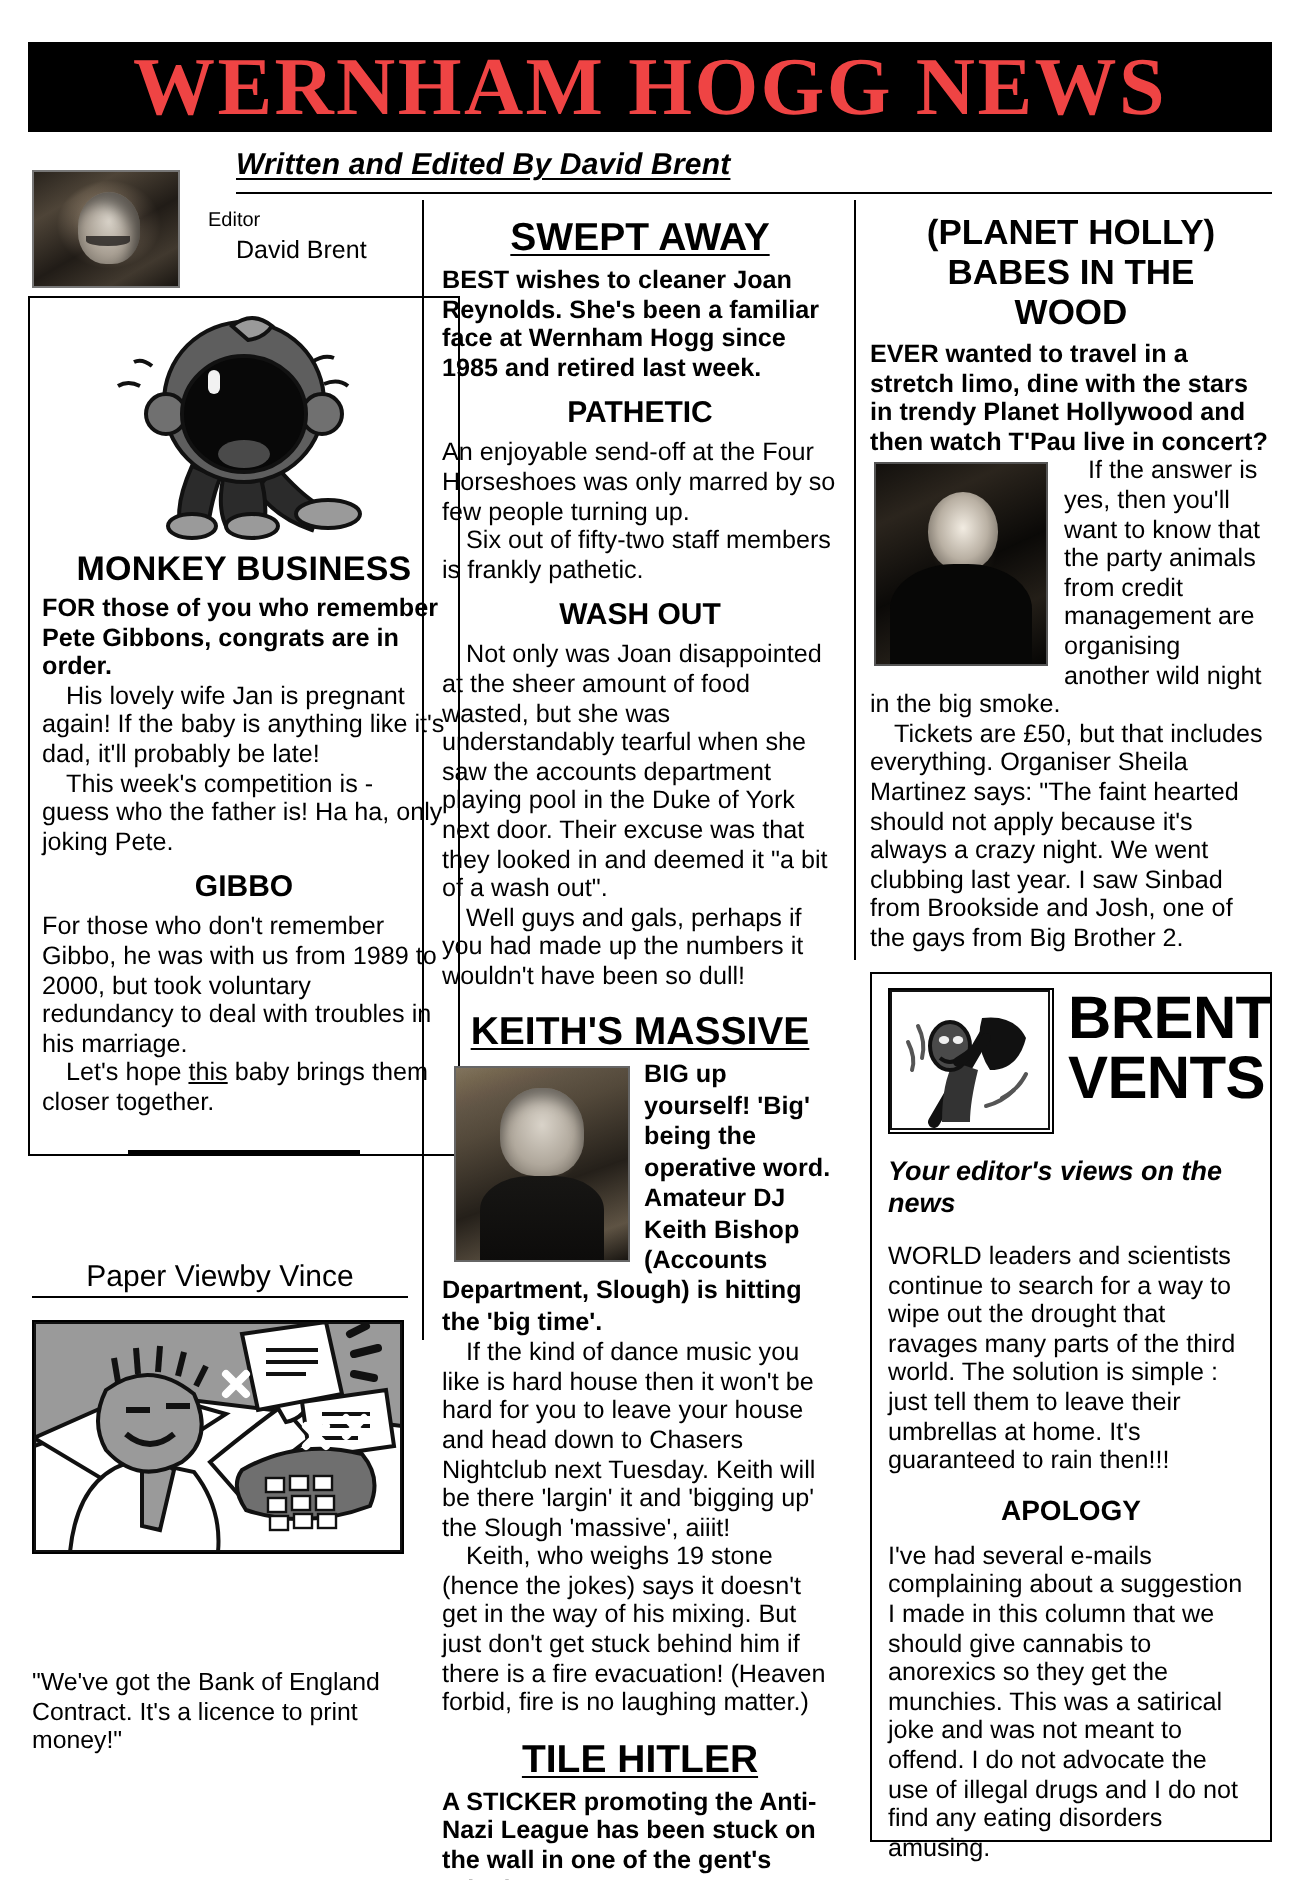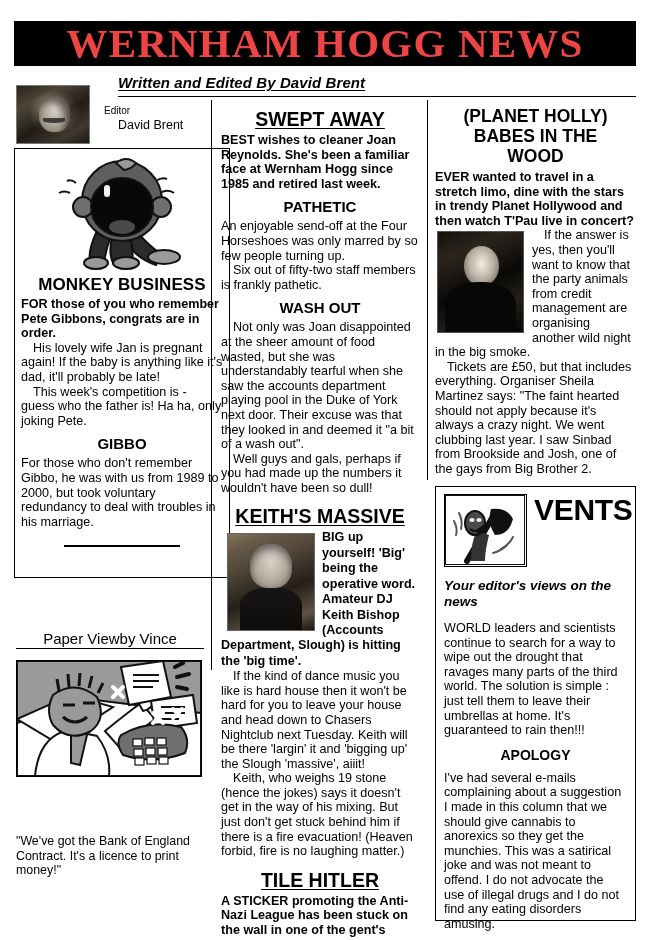--- a/index.html
+++ b/index.html
@@ -237,20 +237,21 @@
       </svg>
     </div>
 
     <h2 class="head-center">MONKEY BUSINESS</h2>
     <p class="body-b">FOR those of you who remember Pete Gibbons, congrats are in order.</p>
     <p class="body-n indent">His lovely wife Jan is pregnant again! If the baby is anything like it's dad, it'll probably be late!</p>
     <p class="body-n indent">This week's competition is - guess who the father is! Ha ha, only joking Pete.</p>
 
     <h2 class="head-small">GIBBO</h2>
     <p class="body-n">For those who don't remember Gibbo, he was with us from 1989 to 2000, but took voluntary redundancy to deal with troubles in his marriage.</p>
+    <p class="body-n indent"><span>Let's hope </span><span class="u">this</span><span> baby brings them closer together.</span></p>
 
     <div class="endrule"></div>
   </div>
 
   <div class="paperview-head">
     <span>Paper View</span>
     <span>by Vince</span>
   </div>
 
   <div class="cartoon-frame">
@@ -391,20 +392,21 @@
             <ellipse cx="27" cy="25" rx="2.6" ry="2"></ellipse>
             <ellipse cx="34" cy="25" rx="2.6" ry="2"></ellipse>
           </g>
           <path d="M25 34 q5 4 10 0" stroke="#111" stroke-width="2" fill="none"></path>
 
           <path d="M34 36 q10 -6 14 -12" stroke="#111" stroke-width="5" fill="none" stroke-linecap="round"></path>
           <rect x="0" y="0" width="80" height="70" fill="none" stroke="#111" stroke-width="2"></rect>
         </svg>
       </div>
       <div class="vents-title">
+        <div>BRENT</div>
         <div>VENTS</div>
       </div>
     </div>
 
     <p class="vents-sub">Your editor's views on the news</p>
     <p class="vents-body">WORLD leaders and scientists continue to search for a way to wipe out the drought that ravages many parts of the third world. The solution is simple : just tell them to leave their umbrellas at home. It's guaranteed to rain then!!!</p>
 
     <h2 class="apology">APOLOGY</h2>
     <p class="body-n">I've had several e-mails complaining about a suggestion I made in this column that we should give cannabis to anorexics so they get the munchies. This was a satirical joke and was not meant to offend. I do not advocate the use of illegal drugs and I do not find any eating disorders amusing.</p>
 

